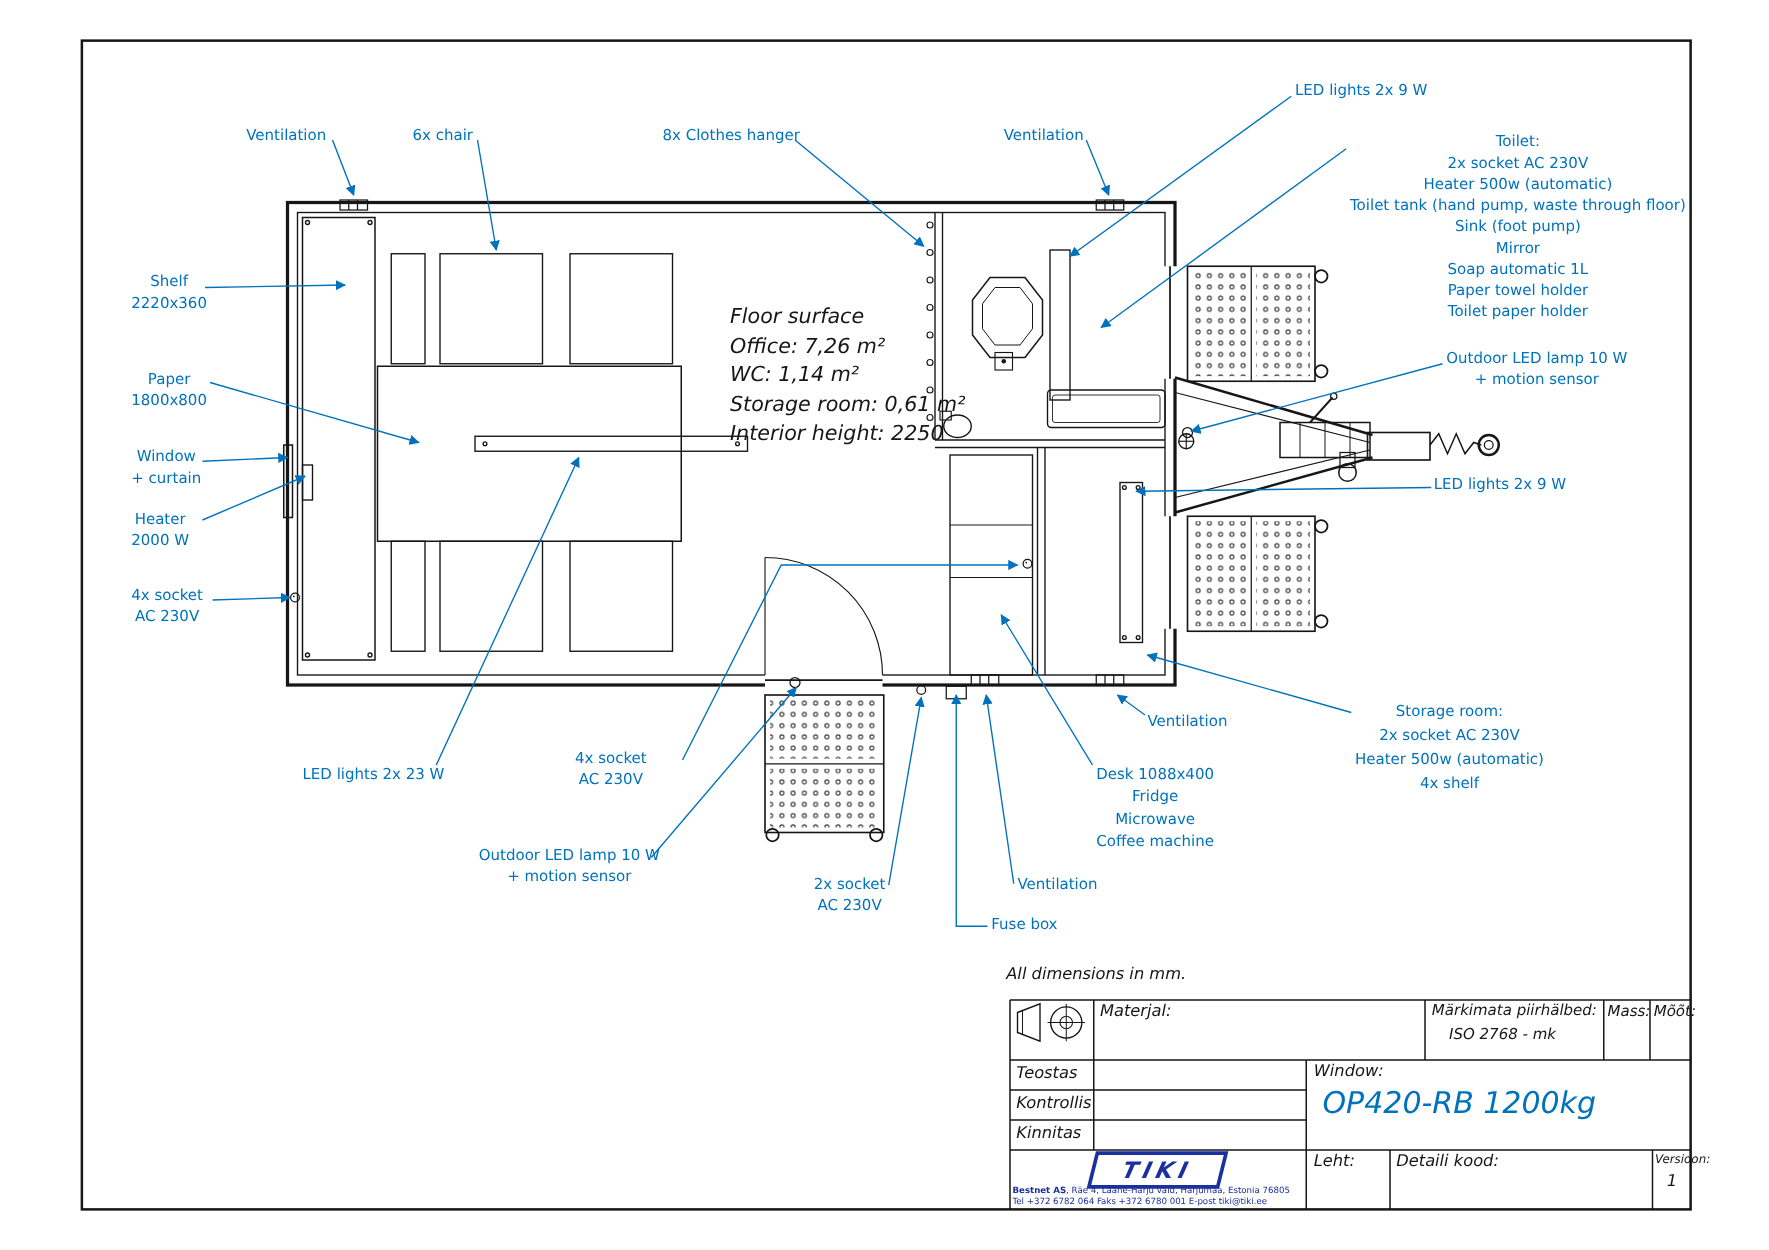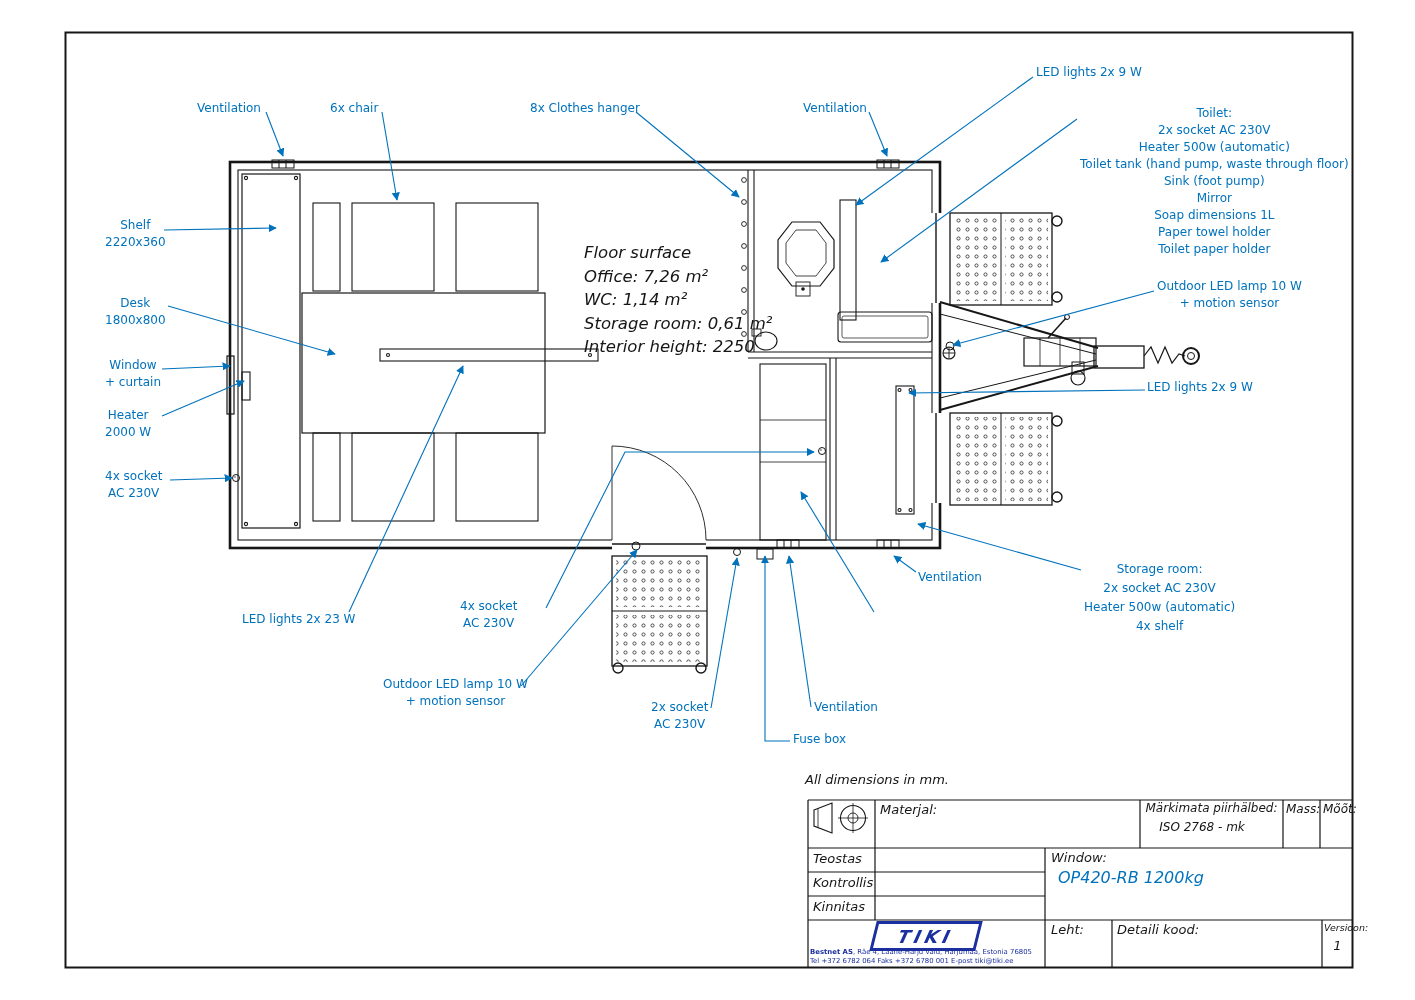--- a/index.html
+++ b/index.html
@@ -13,21 +13,21 @@
   .ann{position:absolute;color:var(--accent);font-size:12px;line-height:16.5px;white-space:nowrap;text-align:center;}
   .lh17{line-height:17px}.lh18{line-height:18px}.lh19{line-height:19px}
   .floor-info{position:absolute;left:584px;top:203px;color:var(--ink);
         font-style:italic;font-size:16.5px;line-height:23.5px;white-space:nowrap;margin-top:38px;}
   .note-dims{position:absolute;left:805px;top:772px;color:var(--ink);
         font-style:italic;font-size:13px;white-space:nowrap;}
   .tb{position:absolute;color:var(--ink);font-style:italic;font-size:13px;white-space:nowrap;}
   .tb.s12{font-size:12px}.tb.s9{font-size:9.5px}
   .tb.center{text-align:center;white-space:normal;}
   .name-value{position:absolute;left:1058px;top:868px;color:var(--accent);
-        font-style:italic;font-size:16px;white-space:nowrap;}
+        font-style:italic;font-size:24px;white-space:nowrap;}
   .logo{position:absolute;left:873px;top:921px;width:100px;height:24px;
         border:3px solid var(--logo);transform:skewX(-14deg);background:#fff;
         display:flex;align-items:center;justify-content:center;}
   .logo span{font-weight:bold;font-style:italic;font-size:18px;letter-spacing:4px;color:var(--logo);}
   .addr{position:absolute;left:810px;width:238px;color:var(--logo);
         font-size:6.9px;line-height:8.6px;white-space:nowrap;}
   .addr b{font-weight:bold;}
 </style>
 </head>
 <body>
@@ -242,31 +242,31 @@
 <div class="ann" style="left:803px;top:100px"><span>Ventilation</span></div>
 <div class="ann" style="left:1036px;top:64px"><span>LED lights 2x 9 W</span></div>
 
 <div class="ann lh17" style="left:1080px;top:105px">
   <div>Toilet:</div>
   <div>2x socket AC 230V</div>
   <div>Heater 500w (automatic)</div>
   <div>Toilet tank (hand pump, waste through floor)</div>
   <div>Sink (foot pump)</div>
   <div>Mirror</div>
-  <div>Soap dimensions 1L</div>
+  <div>Soap automatic 1L</div>
   <div>Paper towel holder</div>
   <div>Toilet paper holder</div>
 </div>
 
 <div class="ann" style="left:105px;top:217px">
   <div>Shelf</div>
   <div>2220x360</div>
 </div>
 <div class="ann" style="left:105px;top:295px">
-  <div>Desk</div>
+  <div>Paper</div>
   <div>1800x800</div>
 </div>
 <div class="ann" style="left:105px;top:357px">
   <div>Window</div>
   <div>+ curtain</div>
 </div>
 <div class="ann" style="left:105px;top:407px">
   <div>Heater</div>
   <div>2000 W</div>
 </div>
@@ -290,20 +290,26 @@
   <div>Outdoor LED lamp 10 W</div>
   <div>+ motion sensor</div>
 </div>
 <div class="ann" style="left:651px;top:699px">
   <div>2x socket</div>
   <div>AC 230V</div>
 </div>
 <div class="ann" style="left:793px;top:731px"><span>Fuse box</span></div>
 <div class="ann" style="left:814px;top:699px"><span>Ventilation</span></div>
 
+<div class="ann lh18" style="left:877px;top:610px">
+  <div>Desk 1088x400</div>
+  <div>Fridge</div>
+  <div>Microwave</div>
+  <div>Coffee machine</div>
+</div>
 <div class="ann" style="left:918px;top:569px"><span>Ventilation</span></div>
 <div class="ann lh19" style="left:1084px;top:560px">
   <div>Storage room:</div>
   <div>2x socket AC 230V</div>
   <div>Heater 500w (automatic)</div>
   <div>4x shelf</div>
 </div>
 
 <div class="floor-info">
   <div>Floor surface</div>

